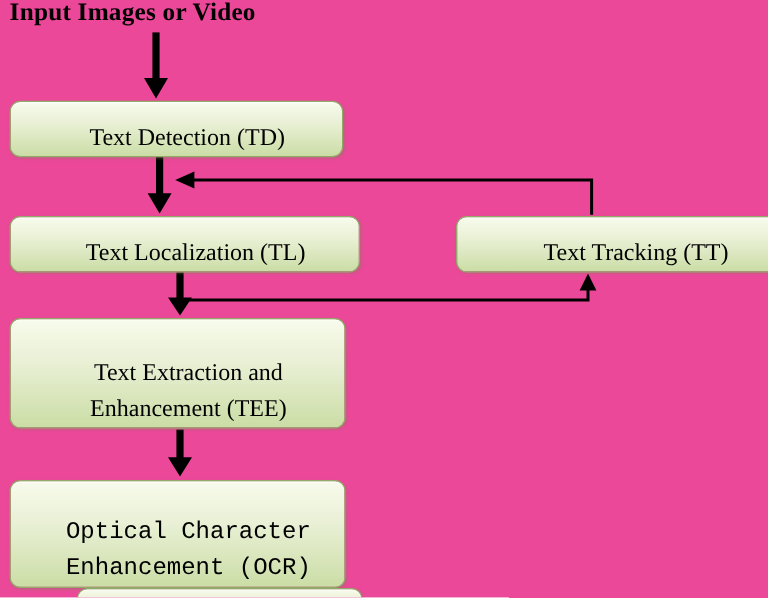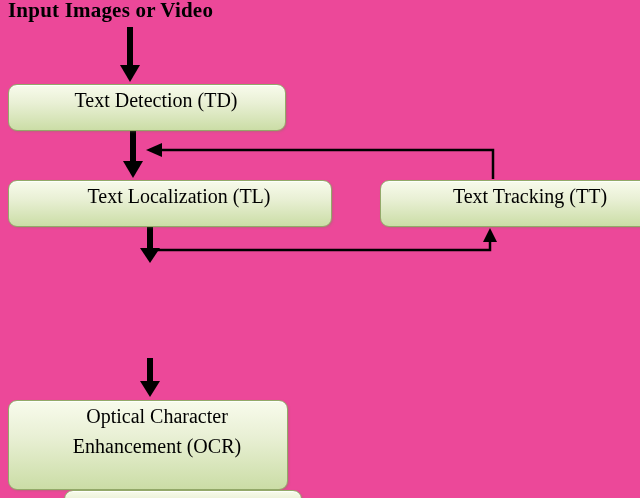--- a/index.html
+++ b/index.html
@@ -28,32 +28,32 @@
   .box {
     position: absolute;
     box-sizing: border-box;
     border: 1px solid #93a969;
     border-radius: 9px;
     background: linear-gradient(180deg, #f8fbec 0%, #e9f0d5 40%, #cbdda6 100%);
     box-shadow: inset 0 1px 0 rgba(255,255,255,0.85), 1px 1px 2px rgba(120,130,90,0.35);
     display: flex;
     flex-direction: column;
     align-items: center;
-    justify-content: flex-start;
+    justify-content: flex-end;
     text-align: center;
     color: #000000;
     font-size: 20px;
     line-height: 1.5;
     padding-left: 18px;
   }
   #box-td  { left: 8px;   top: 84px;  width: 278px; height: 47px; }
-  #box-tl  { left: 8px;   top: 180px; width: 324px; height: 47px; }
+  #box-tl  { left: 8px;   top: 180px; width: 292px; height: 47px; }
   #box-tt  { left: 350px; top: 180px; width: 282px; height: 47px; margin-left: 30px; }
   #box-tee { left: 8px;   top: 265px; width: 280px; height: 92px; }
-  #box-ocr { left: 8px;   top: 400px; width: 280px; height: 90px; }
+  #box-ocr { left: 8px;   top: 400px; width: 280px; height: 90px; font-family: Liberation Mono, monospace; }
   #box-partial { left: 64px; top: 490px; width: 238px; height: 26px; }
   #arrow-layer {
     position: absolute;
     left: 0;
     top: 0;
     width: 640px;
     height: 498px;
     pointer-events: none;
   }
   .arrow-stroke {
@@ -109,20 +109,24 @@
   </div>
 
   <div class="box" id="box-tl">
     <span>Text Localization (TL)</span>
   </div>
 
   <div class="box" id="box-tt">
     <span>Text Tracking (TT)</span>
   </div>
 
+  <div class="box" id="box-tee">
+    <span>Text Extraction and</span>
+    <span>Enhancement (TEE)</span>
+  </div>
 
   <div class="box" id="box-ocr">
     <span>Optical Character</span>
     <span>Enhancement (OCR)</span>
   </div>
 
   <div class="box" id="box-partial"></div>
 
 </div>
 

